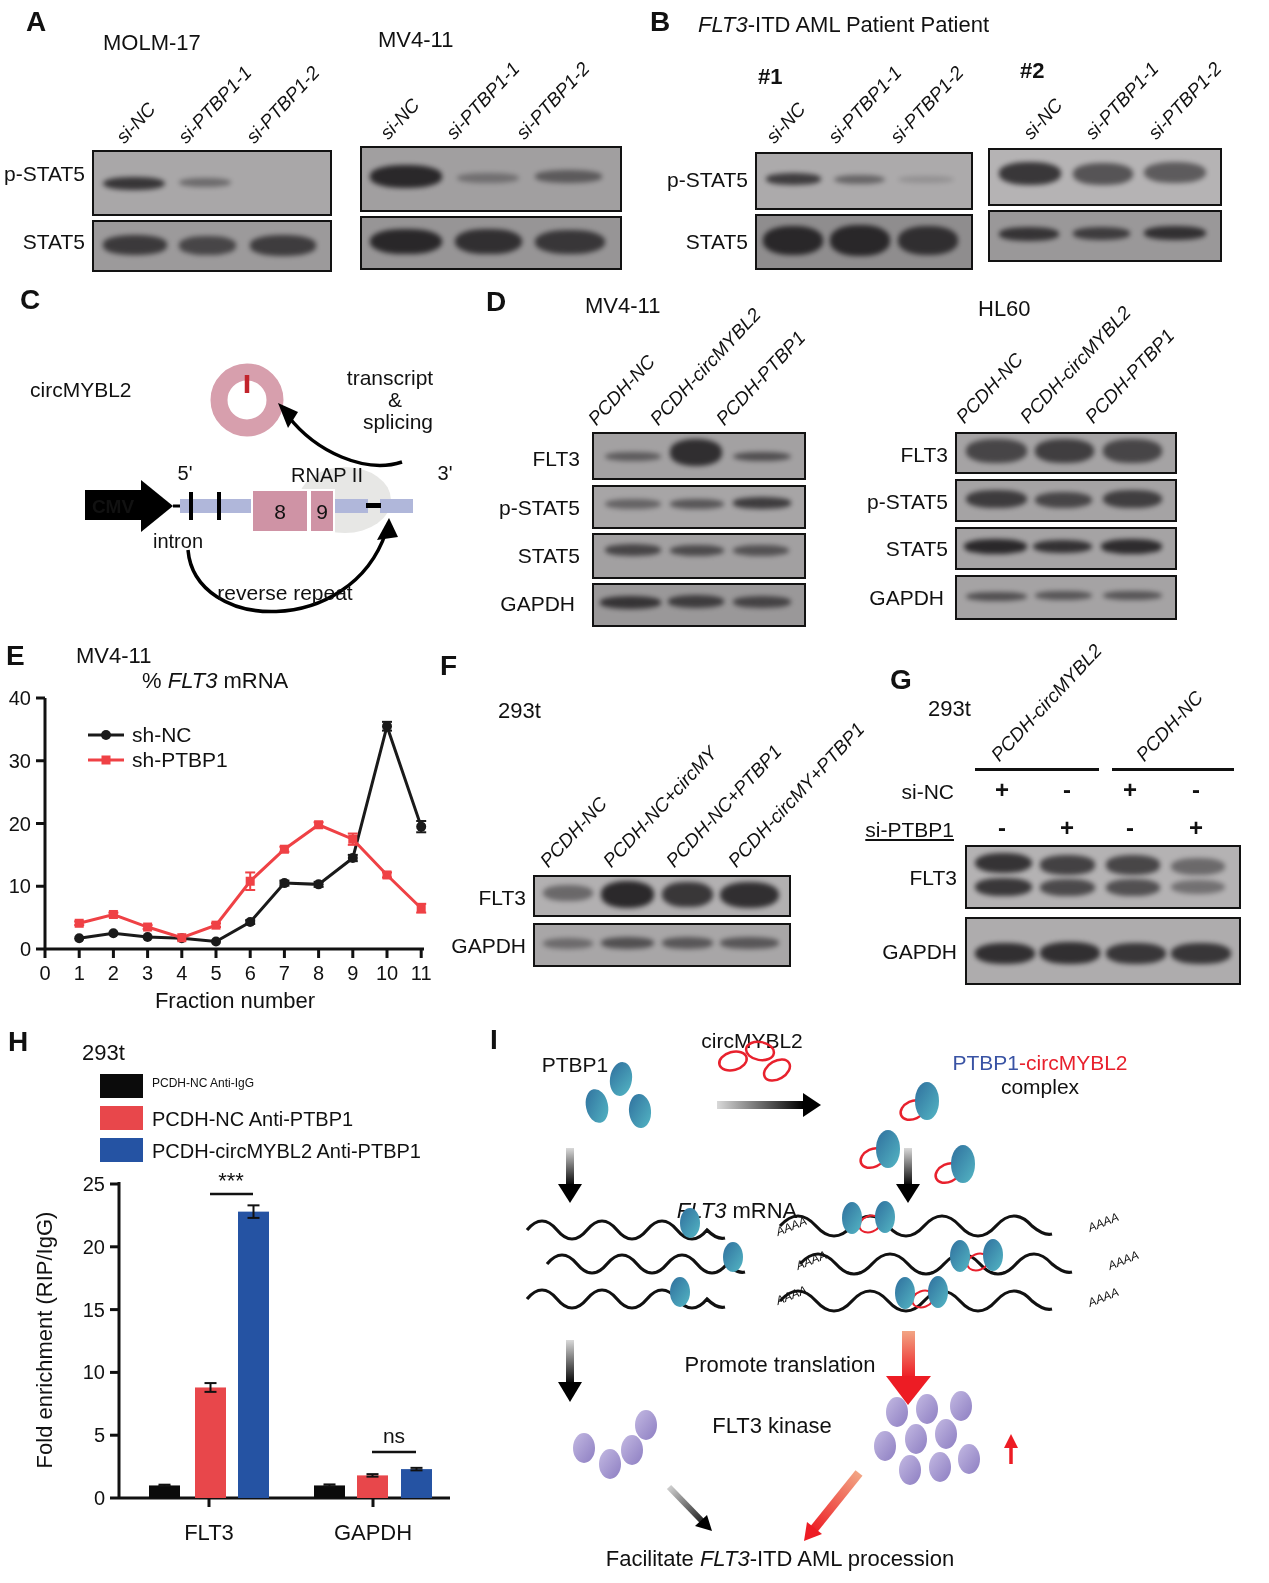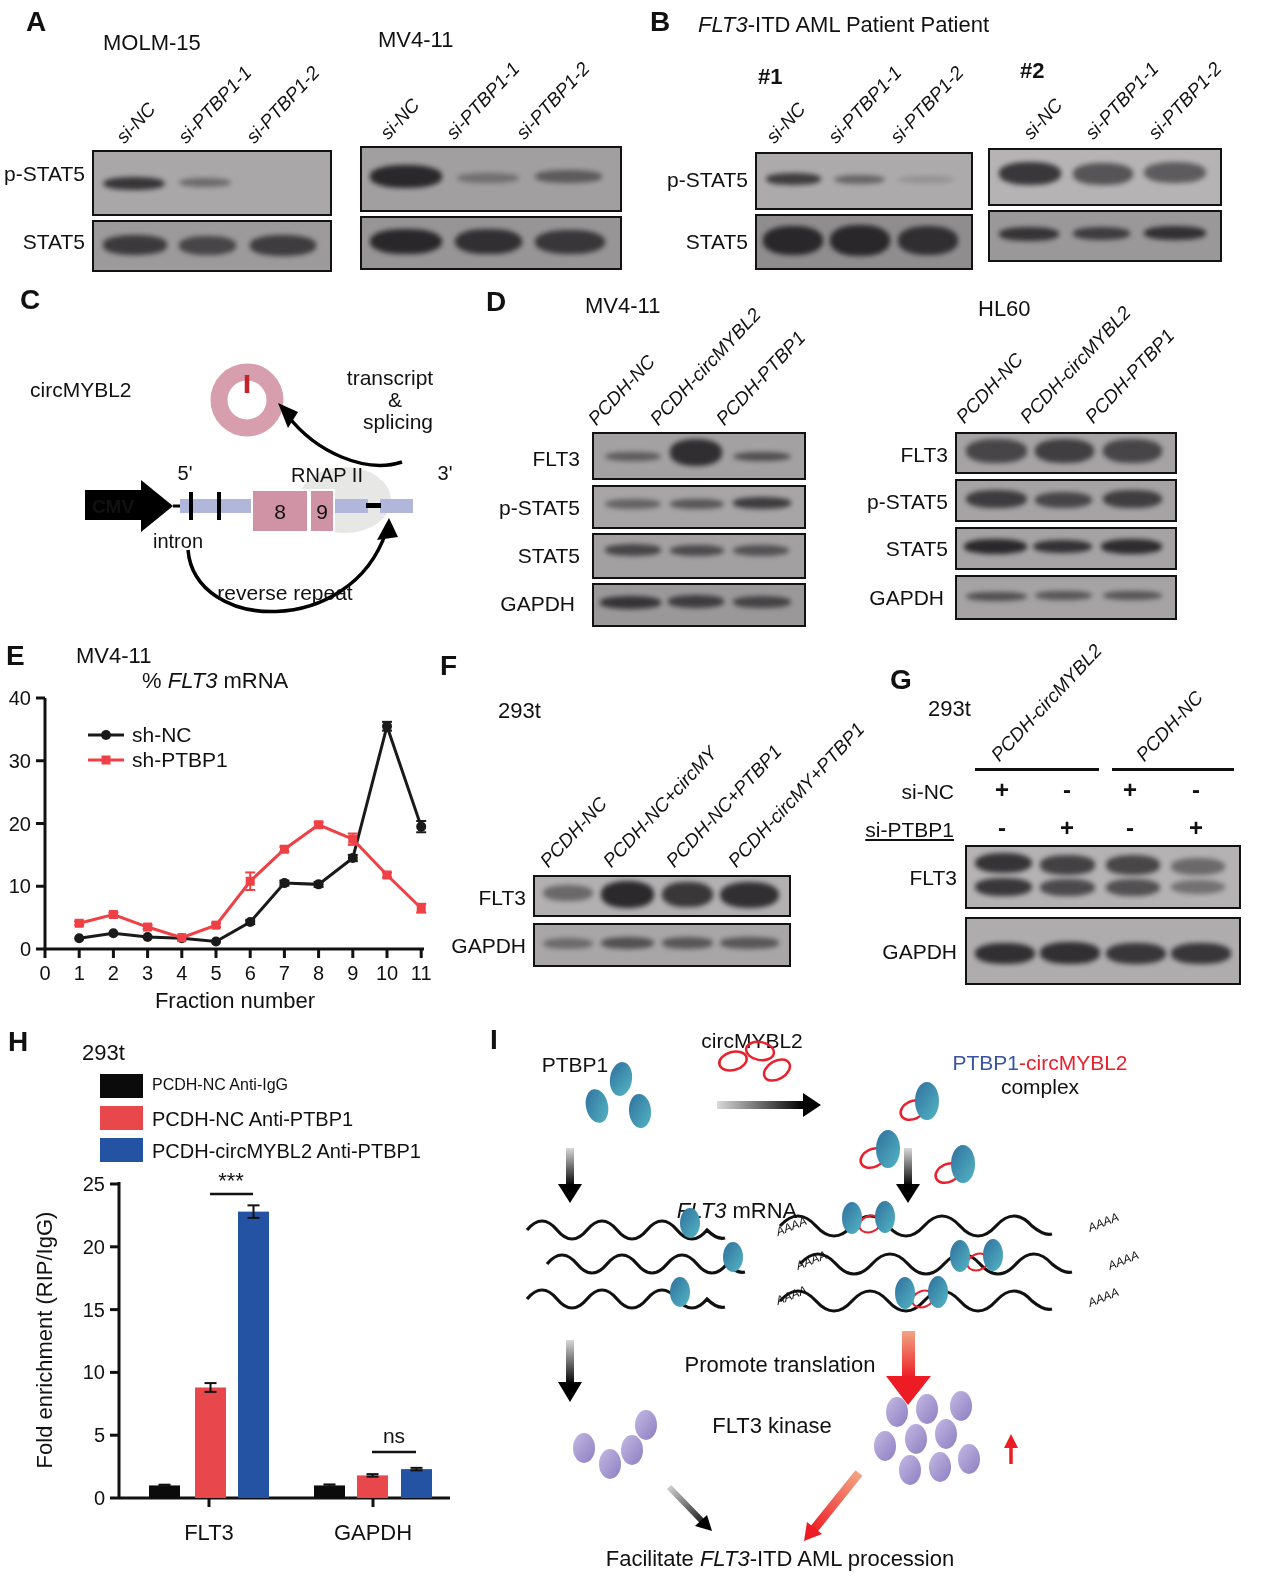--- a/index.html
+++ b/index.html
@@ -17,21 +17,21 @@
   .band{position:absolute;background:#242224;border-radius:45%;filter:blur(2.5px);}
   svg text{font-family:"Liberation Sans", sans-serif;fill:#111;}
   .it{font-style:italic;}
 </style>
 </head>
 <body>
 
 <div id="fig">
 
   <div class="abs panel-label" style="left:26px;top:6px">A</div>
-  <div class="abs hdr" style="left:103px;top:30px">MOLM-15</div>
+  <div class="abs hdr" style="left:103px;top:30px">MOLM-17</div>
   <div class="abs hdr" style="left:378px;top:27px">MV4-11</div>
 
   <div class="abs panel-label" style="left:650px;top:6px">B</div>
   <div class="abs hdr" style="left:698px;top:12px"><span class="it">FLT3</span><span>-ITD AML Patient Patient</span></div>
   <div class="abs hdr-b" style="left:758px;top:64px">#1</div>
   <div class="abs hdr-b" style="left:1020px;top:58px">#2</div>
 
   <div class="abs panel-label" style="left:20px;top:284px">C</div>
   <div class="abs" style="left:30px;top:378px;font-size:21px">circMYBL2</div>
 
@@ -48,21 +48,21 @@
 
   <div class="abs panel-label" style="left:890px;top:664px">G</div>
   <div class="abs hdr" style="left:928px;top:696px">293t</div>
 
   <div class="abs panel-label" style="left:8px;top:1026px">H</div>
   <div class="abs hdr" style="left:82px;top:1040px">293t</div>
 
   <div class="abs panel-label" style="left:490px;top:1024px">I</div>
 
   <div class="abs" style="left:100px;top:1074px;width:43px;height:24px;background:#0b0b0b"></div>
-  <div class="abs" style="left:152px;top:1076px;font-size:16px">PCDH-NC Anti-IgG</div>
+  <div class="abs" style="left:152px;top:1076px;font-size:12px">PCDH-NC Anti-IgG</div>
   <div class="abs" style="left:100px;top:1106px;width:43px;height:24px;background:#e8474b"></div>
   <div class="abs" style="left:152px;top:1108px;font-size:20px">PCDH-NC Anti-PTBP1</div>
   <div class="abs" style="left:100px;top:1138px;width:43px;height:24px;background:#2553a3"></div>
   <div class="abs" style="left:152px;top:1140px;font-size:20px">PCDH-circMYBL2 Anti-PTBP1</div>
 
   <div class="abs" style="left:975px;top:768px;width:124px;height:3px;background:#111"></div>
   <div class="abs" style="left:1112px;top:768px;width:122px;height:3px;background:#111"></div>
 
   <svg class="abs" style="left:20px;top:300px" width="450" height="340">
     <ellipse cx="325" cy="200" rx="46" ry="33" fill="#e7e7e5"></ellipse>

